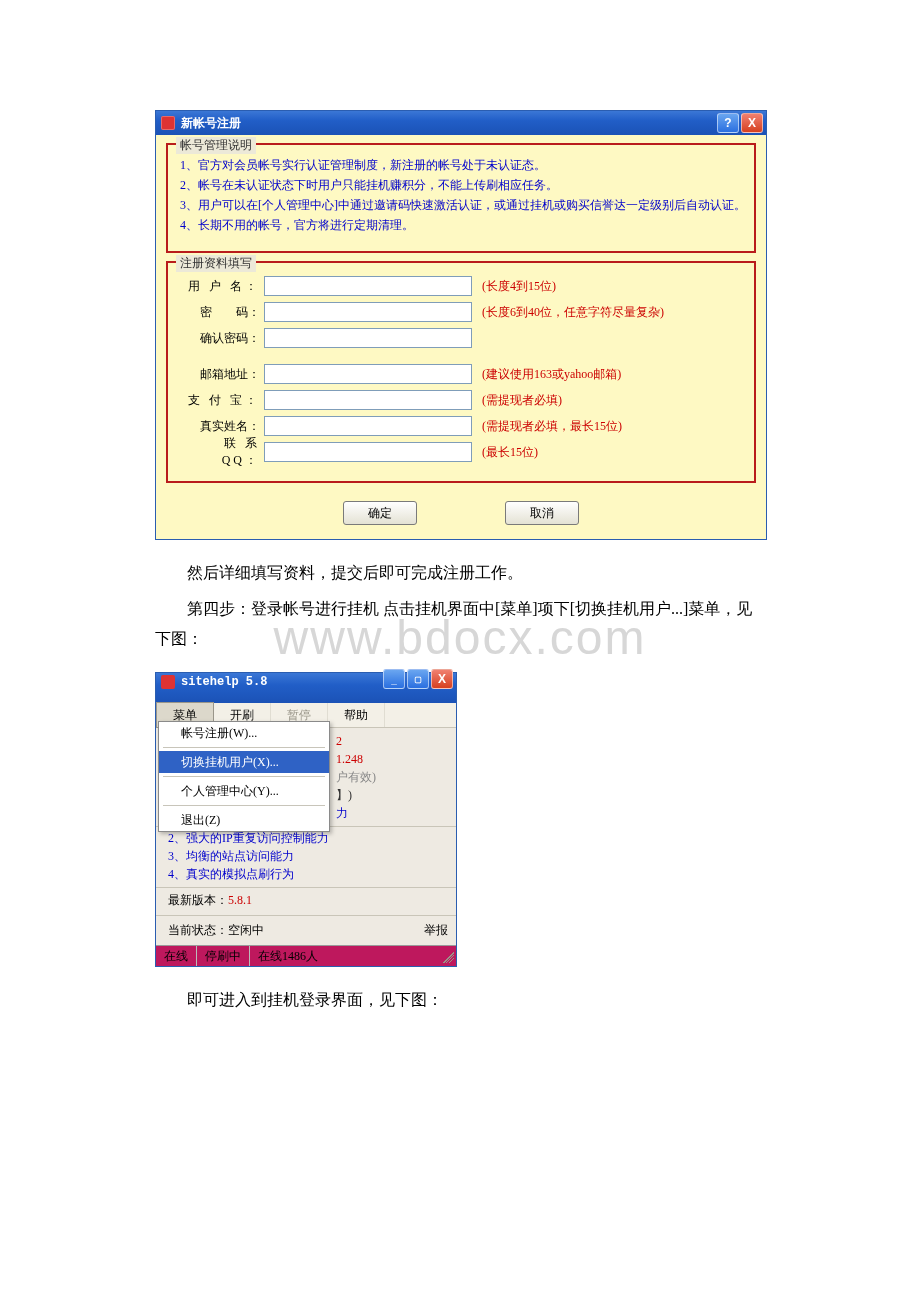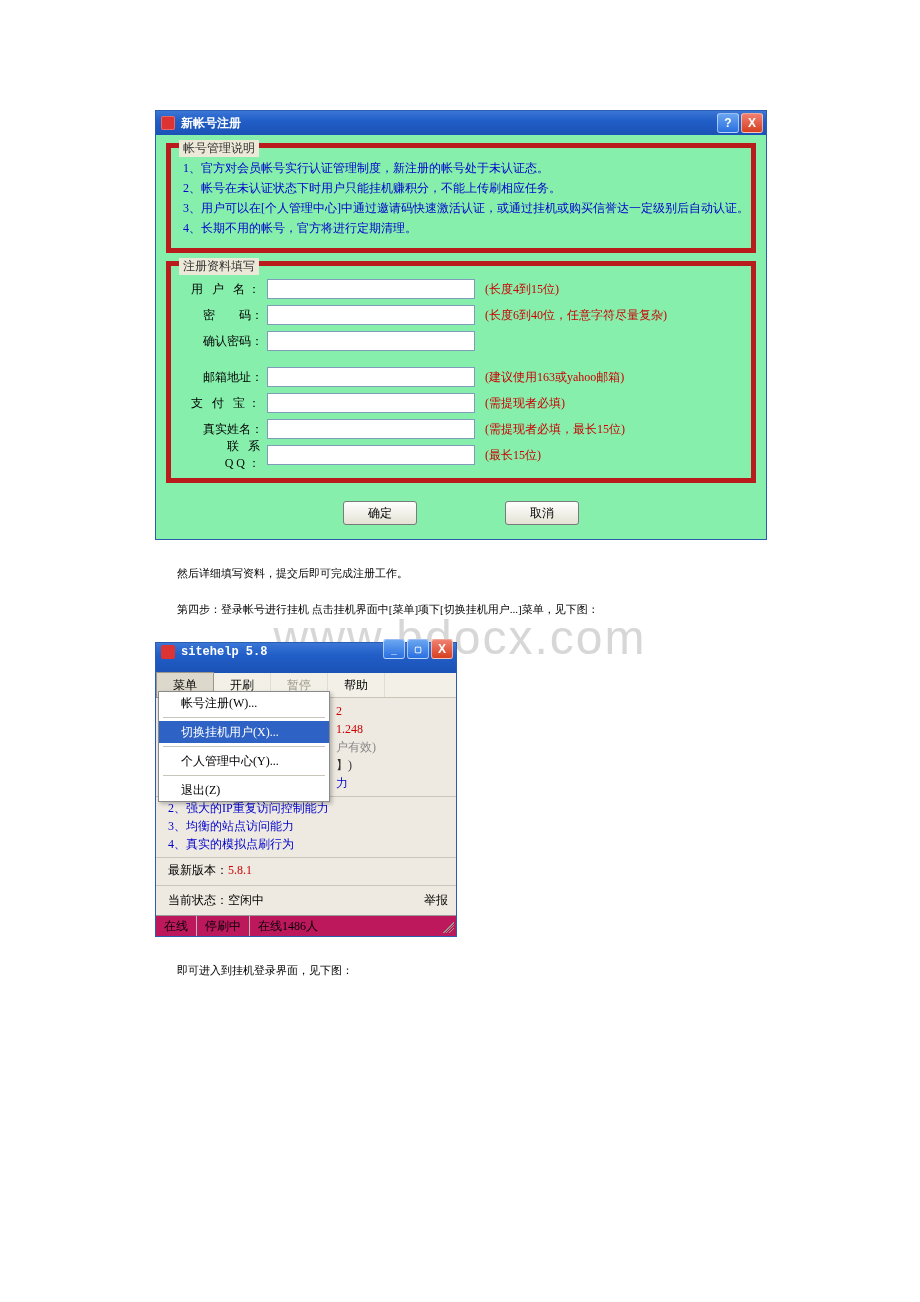--- a/index.html
+++ b/index.html
@@ -22,21 +22,21 @@
     color: #d7d7d7;
     letter-spacing: 2px;
     pointer-events: none;
     font-family: Arial, sans-serif;
   }
 
   
   .win {
     width: 610px;
     border: 1px solid #2a5db0;
-    background: #86efac;
+    background: #fef9c3;
     font-size: 12px;
   }
   .titlebar {
     height: 24px;
     background: linear-gradient(#3b77d6, #215ec7 40%, #1b52b6);
     color: #fff;
     display: flex;
     align-items: center;
     padding: 0 3px 0 5px;
     font-family: "SimSun", sans-serif;
@@ -56,23 +56,23 @@
     border-radius: 3px;
     background: linear-gradient(#6aa6f0,#2a6fe0);
     color: #fff;
     display: flex; align-items: center; justify-content: center;
     font-weight: bold; font-size: 12px;
     font-family: Arial, sans-serif;
   }
   .tbtn.close { background: linear-gradient(#f08070,#d64020); }
   .groupbox {
     margin: 8px 10px;
-    border: 5px solid #b91c1c;
+    border: 2px solid #b91c1c;
     position: relative;
-    padding: 10px 12px 10px 12px;
+    padding: 10px 12px 16px 12px;
   }
   .groupbox .legend {
     position: absolute;
     top: -8px; left: 8px;
     background: #ece9d8;
     padding: 0 4px;
     color: #333;
   }
   .rules { color: #0000cc; line-height: 20px; }
   .rules .row { white-space: nowrap; }
@@ -109,21 +109,21 @@
     width: 72px; height: 22px;
     border: 1px solid #7a7a7a;
     background: linear-gradient(#fff,#e4e2d4);
     font-size: 12px;
     display: flex; align-items: center; justify-content: center;
     border-radius: 3px;
   }
 
   
   .prose {
-    font-size: 11px;
+    font-size: 16px;
     line-height: 30px;
     margin: 18px 0;
   }
   .prose p { margin: 0 0 6px 0; }
   .indent { text-indent: 2em; }
 
   
   .win2 {
     width: 300px;
     border: 1px solid #2a5db0;

